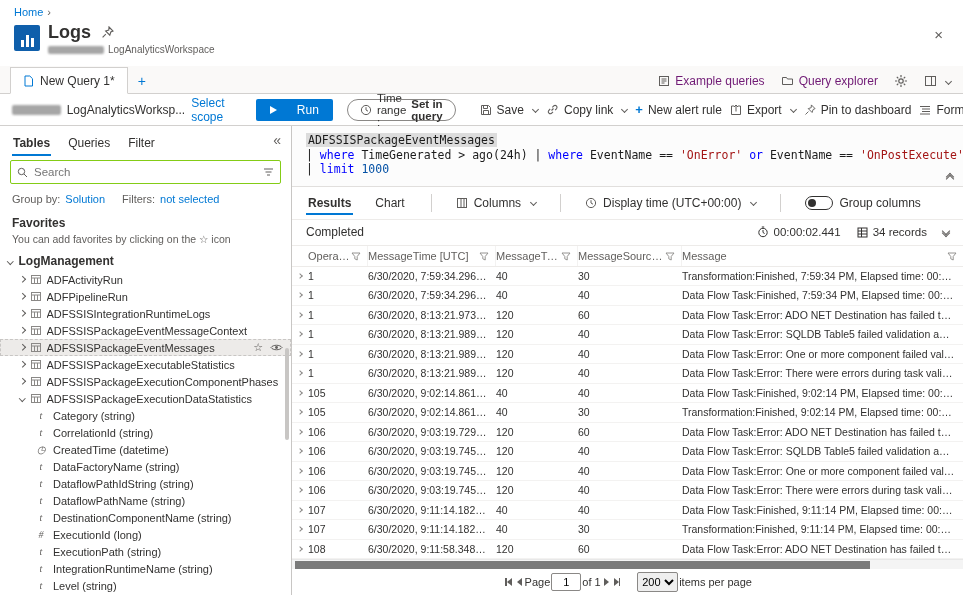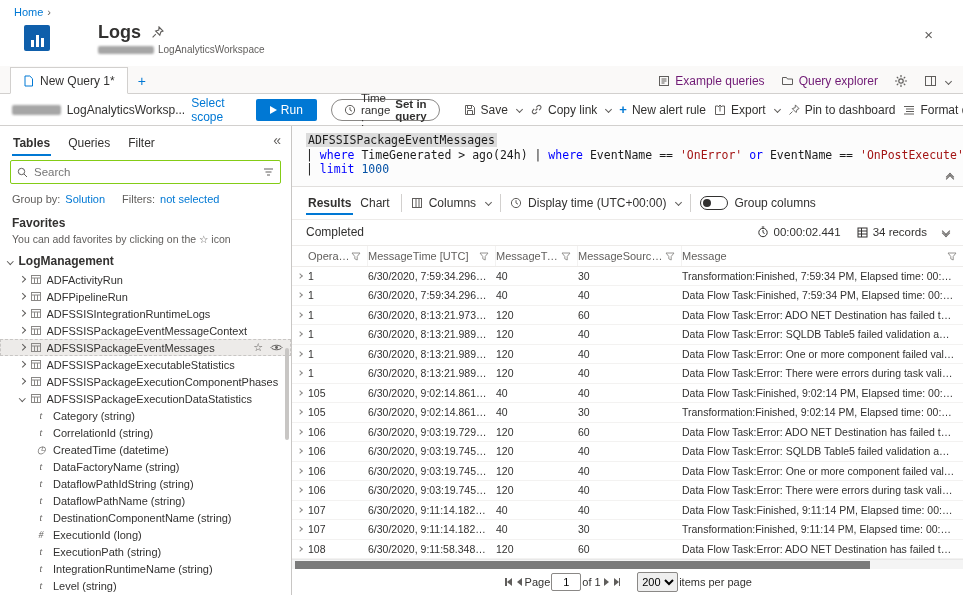--- a/index.html
+++ b/index.html
@@ -17,21 +17,21 @@
   .dblchev i{width:6px;height:6px;border-right:1.4px solid #605e5c;border-bottom:1.4px solid #605e5c;transform:rotate(45deg);}
   .dblchev i+i{margin-top:-4px;}
   .dblchev.up i{transform:rotate(-135deg);}
   .dblchev.up i+i{margin-top:-4px;}
 
   
   .breadcrumb{height:20px;padding:4px 14px 0;font-size:11px;display:flex;align-items:center;gap:4px;}
   .bsep{color:#605e5c;font-size:11px;}
 
   
-  .header{height:46px;padding:2px 24px 0;display:flex;align-items:flex-start;gap:40px;}
+  .header{height:46px;padding:2px 14px 0;display:flex;align-items:flex-start;}
   .app-icon{width:26px;height:26px;background:#0f5fab;border-radius:2px;display:flex;align-items:flex-end;justify-content:center;gap:2px;padding:4px 5px;margin:3px 8px 0 0;}
   .app-icon i{display:block;width:3px;background:#fff;}
   .app-icon i:nth-child(1){height:7px;}
   .app-icon i:nth-child(2){height:12px;}
   .app-icon i:nth-child(3){height:9px;}
   .htitle-row{display:flex;align-items:center;gap:10px;}
   .htitle{font-size:18px;font-weight:600;line-height:21px;}
   .subtitle-row{display:flex;align-items:center;gap:4px;margin-top:1px;}
   .redact{display:inline-block;background:#a6a6a6;border-radius:2px;filter:blur(1.2px);}
   .redact.sm{width:56px;height:8px;}
@@ -42,21 +42,21 @@
   
   .tabbar{height:28px;background:#faf9f8;border-bottom:1px solid #d2d0ce;display:flex;align-items:flex-end;padding:0 12px 0 10px;}
   .qtab{height:27px;margin-bottom:-1px;background:#fff;border:1px solid #d2d0ce;border-bottom:1px solid #fff;display:flex;align-items:center;gap:6px;padding:0 12px;font-size:12px;cursor:pointer;}
   .newtab-btn{font-size:14px;color:#0078d4;padding:0 10px 4px;cursor:pointer;}
   .tabbar-right{margin-left:auto;display:flex;align-items:center;gap:16px;padding-bottom:5px;}
   .tb-item{display:flex;align-items:center;gap:5px;font-size:12px;color:#701a75;cursor:pointer;}
 
   
   .toolbar{height:32px;display:flex;align-items:center;padding:0 12px;gap:8px;border-bottom:1px solid #d2d0ce;}
   .ws-group{display:flex;align-items:center;gap:6px;}
-  .run-btn{background:#0078d4;color:#fff;border:none;border-radius:2px;height:22px;padding:0 14px;font-size:12px;display:flex;align-items:center;gap:4px;cursor:pointer;margin:0 6px;}
+  .run-btn{background:#0078d4;color:#fff;border:none;border-radius:2px;height:22px;padding:0 14px;font-size:12px;display:flex;align-items:center;gap:20px;cursor:pointer;margin:0 6px;}
   .play{width:0;height:0;border-left:7px solid #fff;border-top:4.5px solid transparent;border-bottom:4.5px solid transparent;}
   .pill{border:1px solid #8a8886;border-radius:11px;height:22px;display:flex;align-items:center;gap:5px;padding:0 12px;font-size:11.5px;cursor:pointer;}
   .pill b{font-weight:600;}
   .vdiv{width:1px;height:18px;background:#d2d0ce;margin:0 4px;}
   .cmd{display:flex;align-items:center;gap:5px;font-size:12px;color:#323130;cursor:pointer;white-space:nowrap;}
   .plus-ico{color:#0078d4;font-size:13px;font-weight:600;}
 
   
   .body{flex:1;display:flex;overflow:hidden;}
 
@@ -90,21 +90,21 @@
   .main{flex:1;display:flex;flex-direction:column;overflow:hidden;position:relative;}
   .editor{position:relative;padding:7px 40px 9px 14px;background:#fcfcfc;border-bottom:1px solid #e1dfdd;font-family:"DejaVu Sans Mono",monospace;font-size:11.5px;line-height:14.5px;color:#1b1b1b;cursor:text;flex:none;}
   .qline{white-space:pre;}
   .tok-tbl{background:#dcdcdc;padding:0 2px;}
   .tok-kw{color:#0000ff;}
   .tok-str{color:#a31515;}
   .tok-num{color:#0451a5;}
   .tok-pl{color:#1b1b1b;}
   .editor-collapse{position:absolute;right:10px;bottom:4px;}
 
-  .rtoolbar{height:30px;display:flex;align-items:center;gap:5px;padding:16px 14px;flex:none;}
+  .rtoolbar{height:30px;display:flex;align-items:center;gap:20px;padding:16px 14px;flex:none;}
   .rtab{font-size:12px;padding:5px 2px 3px;cursor:pointer;border-bottom:2px solid transparent;}
   .rtab.active{font-weight:600;border-bottom:2px solid #0078d4;}
   .rt-btn{display:flex;align-items:center;gap:6px;font-size:12px;cursor:pointer;}
   .toggle{width:28px;height:14px;border:1px solid #323130;border-radius:8px;position:relative;cursor:pointer;flex:none;}
   .toggle::after{content:"";position:absolute;left:2px;top:2px;width:8px;height:8px;border-radius:50%;background:#323130;}
 
   .statusrow{height:26px;display:flex;align-items:center;padding:0 14px;border-top:1px solid #edebe9;flex:none;}
   .status-label{font-size:12px;}
   .status-right{margin-left:auto;display:flex;align-items:center;gap:16px;font-size:11.5px;}
   .stat{display:flex;align-items:center;gap:5px;cursor:pointer;}

